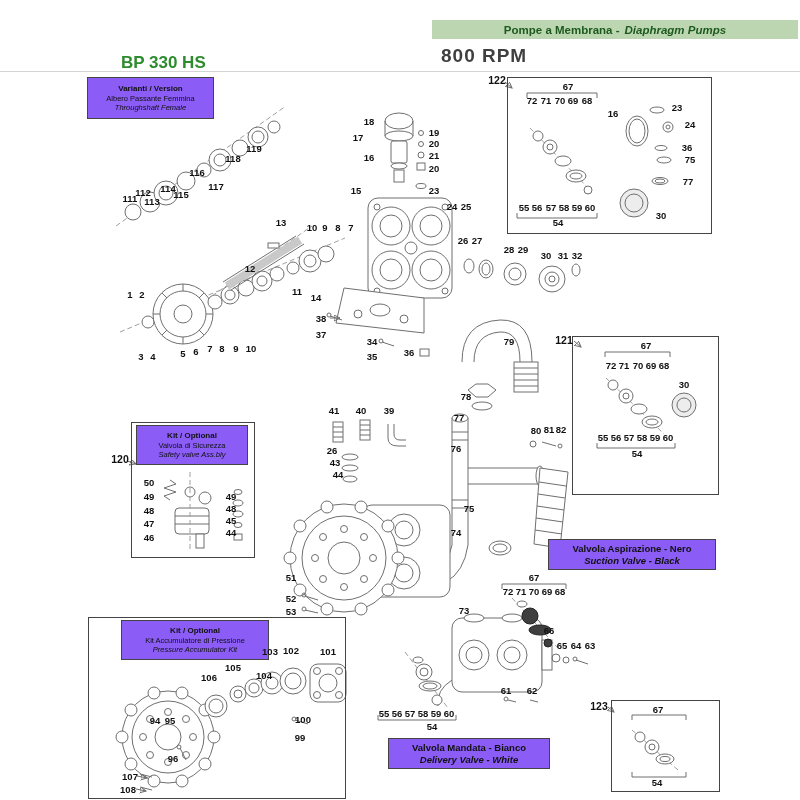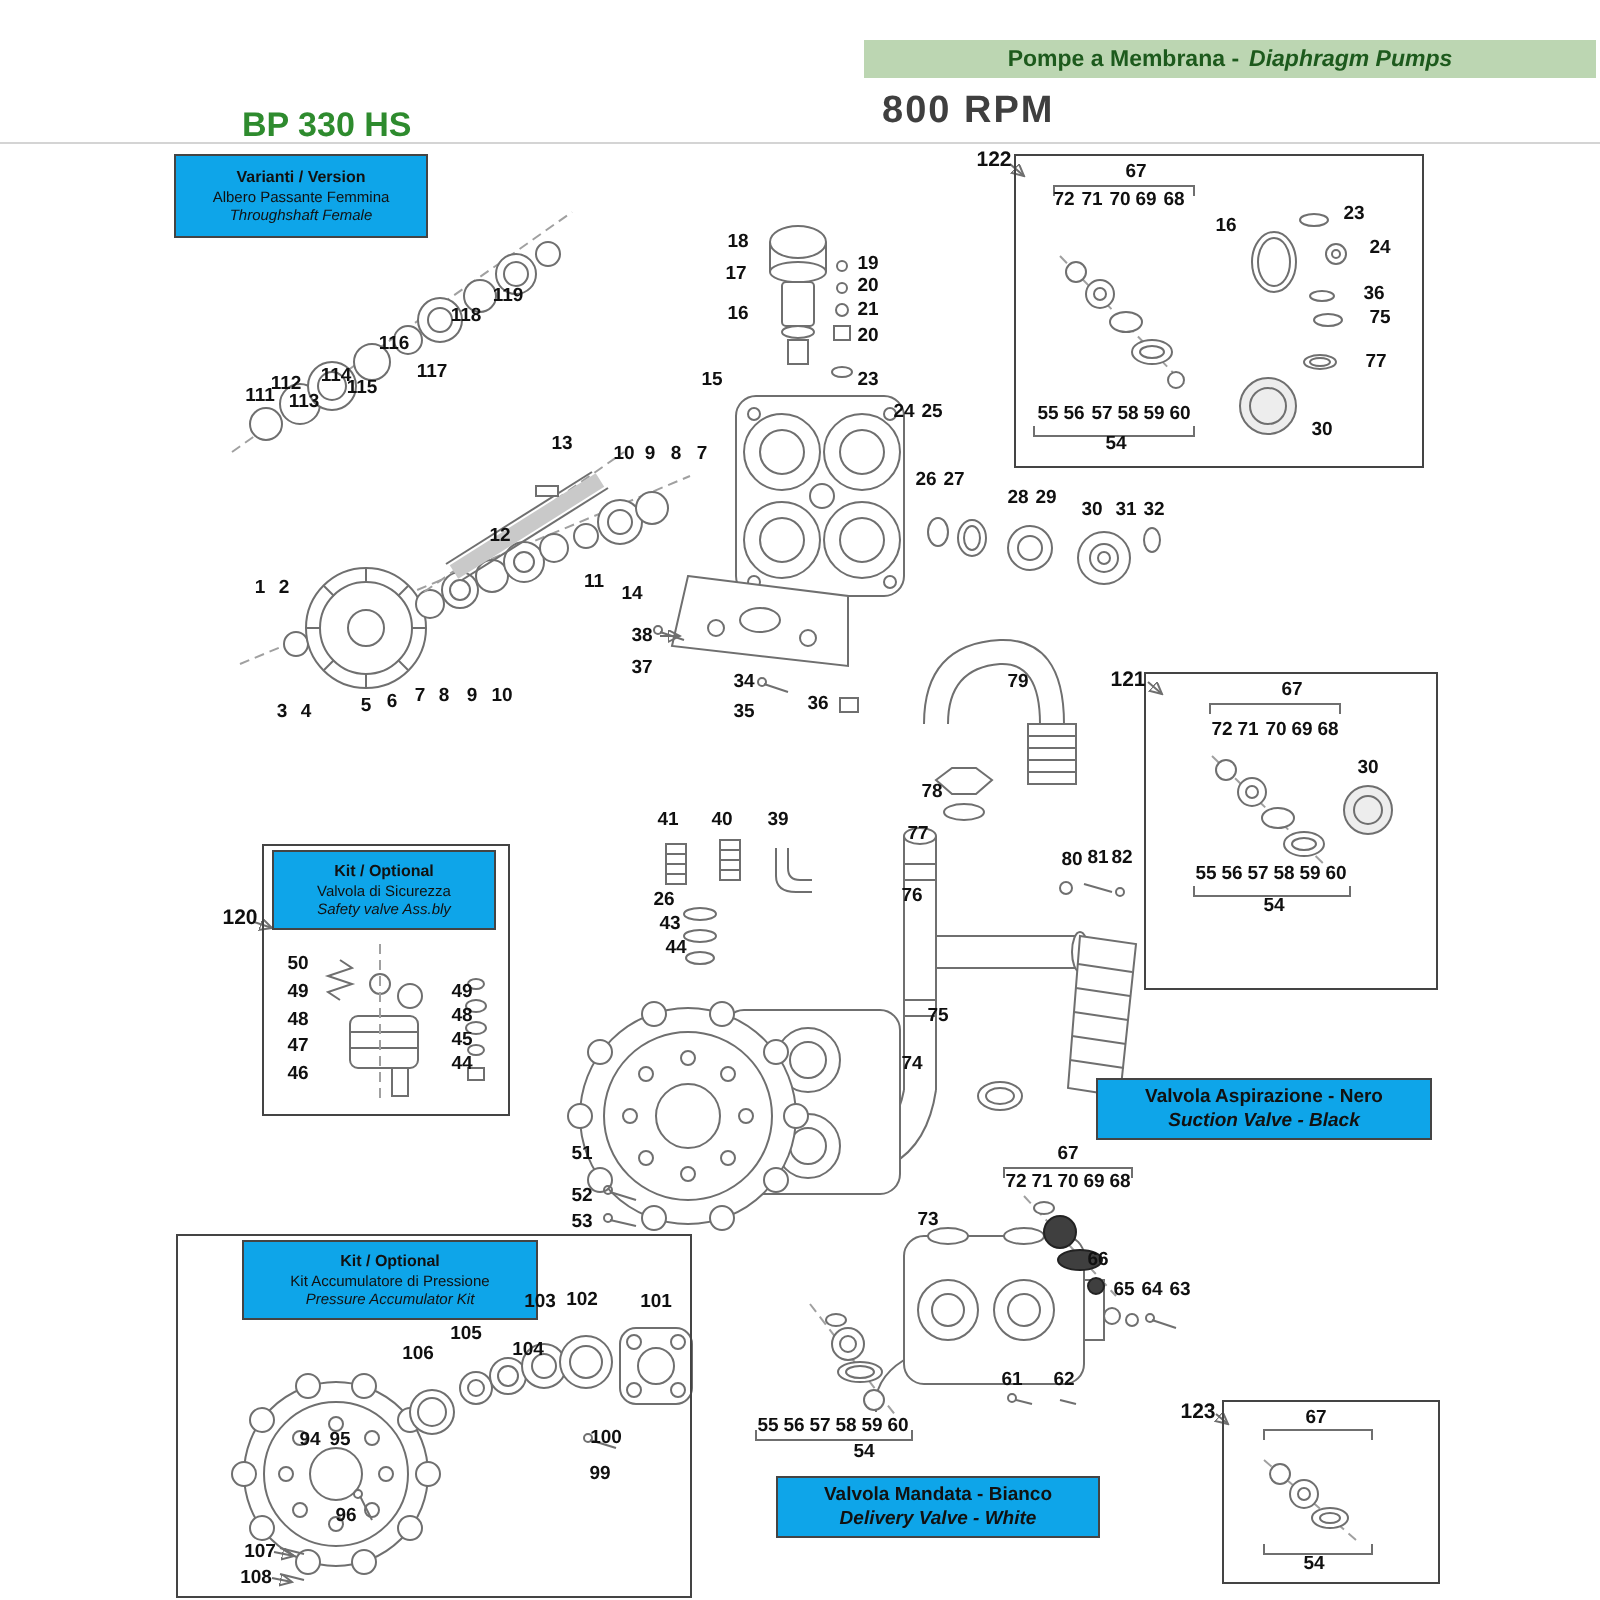--- a/index.html
+++ b/index.html
@@ -11,21 +11,21 @@
   .series-title{font-size:29px;font-weight:bold;color:#2e8b2e;letter-spacing:3px;}
   .model{position:absolute;left:121px;top:53px;font-size:17px;font-weight:bold;color:#2e8b2e;}
   .cat-bar{position:absolute;left:432px;top:20px;width:366px;height:19px;background:#bcd6b2;
            display:flex;align-items:center;justify-content:center;gap:5px;
            font-size:11.5px;font-weight:bold;color:#1d5a1d;}
   .cat-en{font-style:italic;}
   .rpm{position:absolute;left:441px;top:45px;font-size:19px;font-weight:bold;color:#3f3f3f;letter-spacing:1px;}
   .header-rule{position:absolute;left:0;top:71px;width:800px;height:1px;background:#d4d4d4;}
   
   .obox{position:absolute;border:1px solid #444;background:transparent;z-index:2;}
-  .tbox{position:absolute;border:1px solid #444;background:#0ea5e9;z-index:2;
+  .tbox{position:absolute;border:1px solid #444;background:#8b5cf6;z-index:2;
         display:flex;flex-direction:column;align-items:center;justify-content:center;
         text-align:center;line-height:1.25;box-sizing:border-box;}
   .t1{font-size:8px;font-weight:bold;color:#111;}
   .t2{font-size:7.5px;color:#111;}
   .t3{font-size:7.5px;font-style:italic;color:#111;}
   .v1{font-size:9.5px;font-weight:bold;color:#111;}
   .v2{font-size:9.5px;font-weight:bold;font-style:italic;color:#111;text-align:center;}
   
   #parts-layer{position:absolute;left:0;top:0;width:800px;height:800px;z-index:3;pointer-events:none;}
   .part{position:absolute;transform:translate(-50%,-50%);font-size:9.5px;font-weight:bold;
@@ -471,21 +471,21 @@
       <span class="part" style="left: 210px; top: 348px;">7</span>
       <span class="part" style="left: 222px; top: 348px;">8</span>
       <span class="part" style="left: 236px; top: 348px;">9</span>
       <span class="part" style="left: 251px; top: 348px;">10</span>
       <span class="part" style="left: 312px; top: 227px;">10</span>
       <span class="part" style="left: 325px; top: 227px;">9</span>
       <span class="part" style="left: 338px; top: 227px;">8</span>
       <span class="part" style="left: 351px; top: 227px;">7</span>
       <span class="part" style="left: 356px; top: 190px;">15</span>
       <span class="part" style="left: 369px; top: 121px;">18</span>
-      <span class="part" style="left: 368px; top: 137px;">17</span>
+      <span class="part" style="left: 358px; top: 137px;">17</span>
       <span class="part" style="left: 369px; top: 157px;">16</span>
       <span class="part" style="left: 434px; top: 132px;">19</span>
       <span class="part" style="left: 434px; top: 143px;">20</span>
       <span class="part" style="left: 434px; top: 155px;">21</span>
       <span class="part" style="left: 434px; top: 168px;">20</span>
       <span class="part" style="left: 434px; top: 190px;">23</span>
       <span class="part" style="left: 452px; top: 206px;">24</span>
       <span class="part" style="left: 466px; top: 206px;">25</span>
       <span class="part" style="left: 463px; top: 240px;">26</span>
       <span class="part" style="left: 477px; top: 240px;">27</span>

